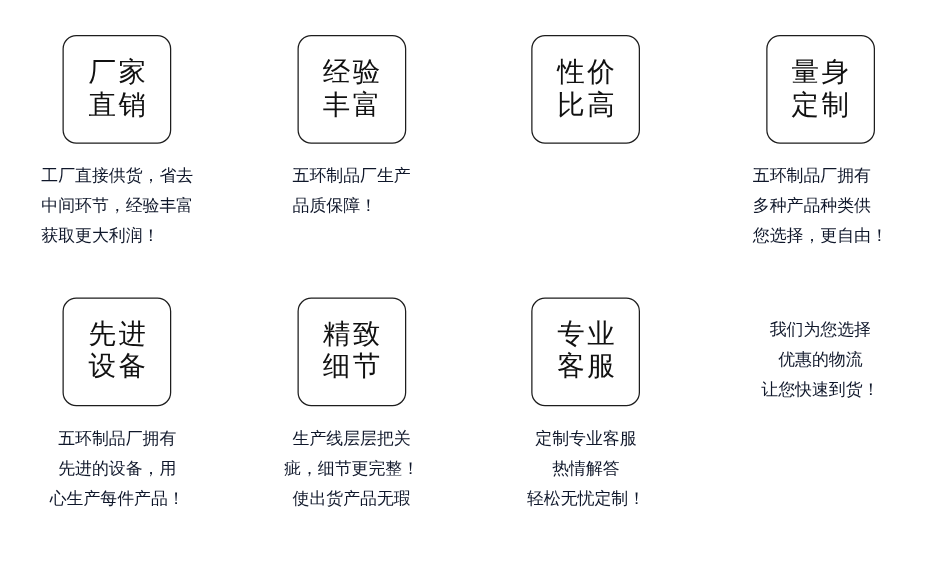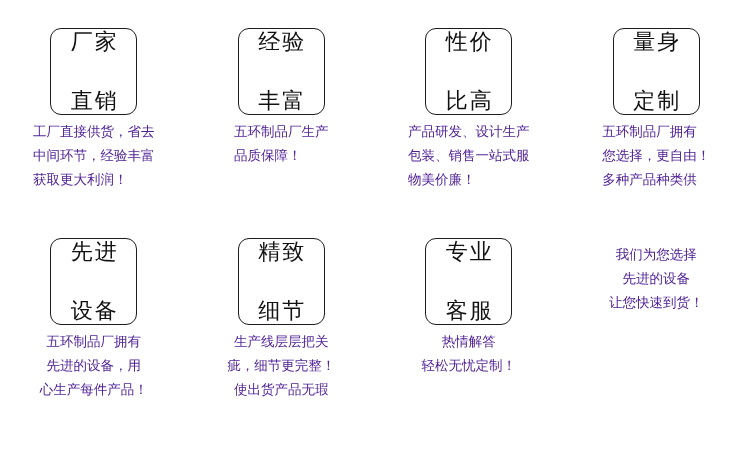--- a/index.html
+++ b/index.html
@@ -48,39 +48,39 @@
   .badge {
     width: 87px;
     height: 87px;
     border: 1px solid #1d1d1d;
     border-radius: 11px;
     box-sizing: border-box;
     background: #ffffff;
     display: flex;
     flex-direction: column;
     align-items: center;
-    justify-content: space-between;
+    justify-content: center;
     flex: none;
   }
 
   .badge-line {
     font-size: 22px;
     line-height: 26px;
     color: #111111;
     letter-spacing: 2px;
     text-indent: 2px;
     white-space: nowrap;
     font-weight: 400;
   }
 
   .desc {
-    margin-top: 4px;
+    margin-top: 14px;
     font-size: 13.5px;
     line-height: 24px;
-    color: #4c1d95;
+    color: #0f172a;
     white-space: nowrap;
   }
   .desc.align-left  { text-align: left; }
   .desc.align-center{ text-align: center; }
 
   .desc-line { display: block; white-space: nowrap; }
 </style>
 </head>
 <body>
 
@@ -109,36 +109,31 @@
         <span class="desc-line">五环制品厂生产</span>
         <span class="desc-line">品质保障！</span>
       </div>
     </div>
 
     <div class="cell">
       <div class="badge">
         <span class="badge-line">性价</span>
         <span class="badge-line">比高</span>
       </div>
-      <div class="desc align-left">
-        <span class="desc-line">产品研发、设计生产</span>
-        <span class="desc-line">包装、销售一站式服</span>
-        <span class="desc-line">物美价廉！</span>
-      </div>
     </div>
 
     <div class="cell">
       <div class="badge">
         <span class="badge-line">量身</span>
         <span class="badge-line">定制</span>
       </div>
       <div class="desc align-left">
         <span class="desc-line">五环制品厂拥有</span>
+        <span class="desc-line">多种产品种类供</span>
         <span class="desc-line">您选择，更自由！</span>
-        <span class="desc-line">多种产品种类供</span>
       </div>
     </div>
 
   </div>
 
   <div class="row row-2">
 
     <div class="cell">
       <div class="badge">
         <span class="badge-line">先进</span>
@@ -162,28 +157,29 @@
         <span class="desc-line">使出货产品无瑕</span>
       </div>
     </div>
 
     <div class="cell">
       <div class="badge">
         <span class="badge-line">专业</span>
         <span class="badge-line">客服</span>
       </div>
       <div class="desc align-center">
+        <span class="desc-line">定制专业客服</span>
         <span class="desc-line">热情解答</span>
         <span class="desc-line">轻松无忧定制！</span>
       </div>
     </div>
 
     <div class="cell">
       <div class="desc align-center">
         <span class="desc-line">我们为您选择</span>
-        <span class="desc-line">先进的设备</span>
+        <span class="desc-line">优惠的物流</span>
         <span class="desc-line">让您快速到货！</span>
       </div>
     </div>
 
   </div>
 
 </div>
 
 </body></html>

